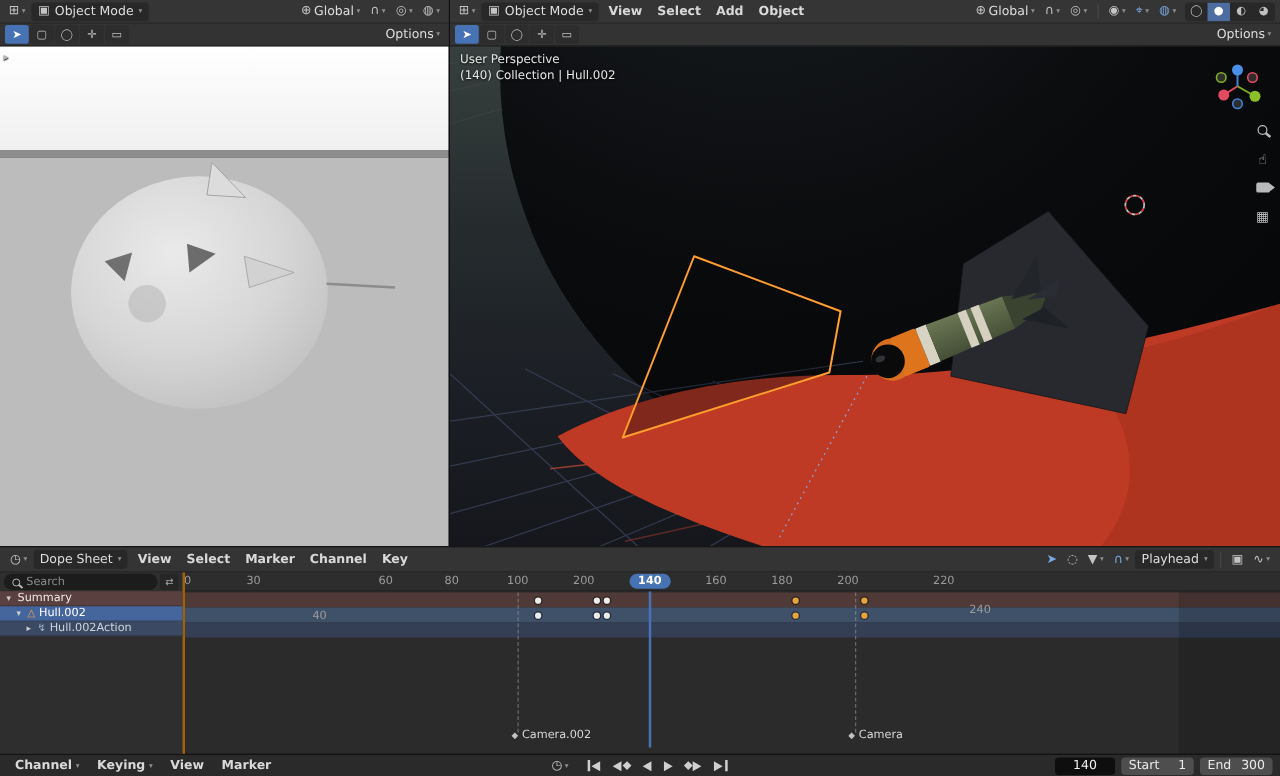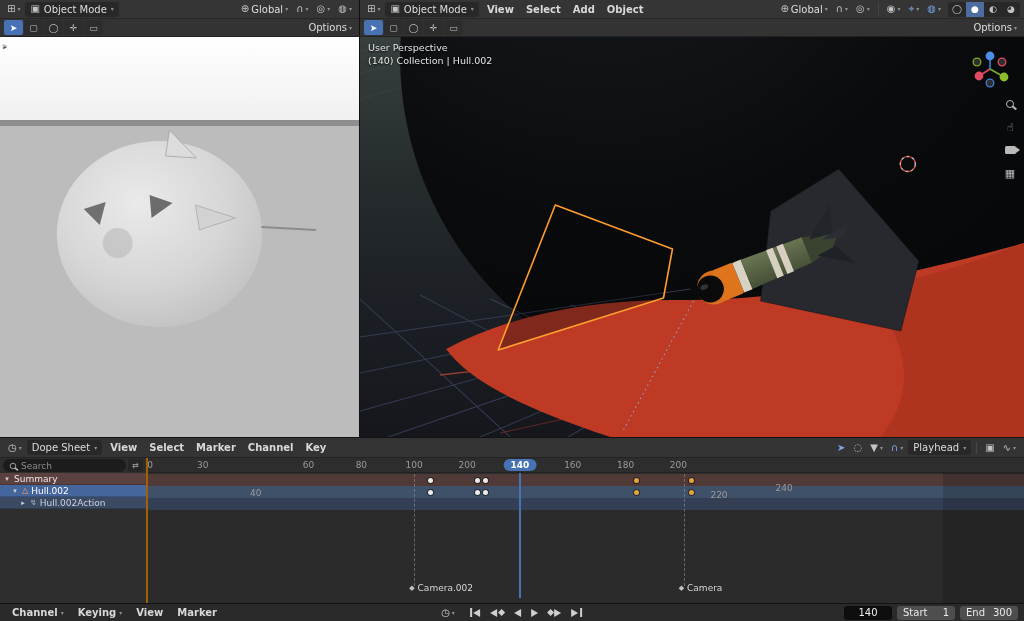--- a/index.html
+++ b/index.html
@@ -420,21 +420,21 @@
       <span class="tick" style="left: 2px;">0</span>
           <span class="tick" style="left: 54.84px;">30</span>
           <span class="tick" style="left: 107.68px; margin-top: 28px;">40</span>
           <span class="tick" style="left: 160.52px;">60</span>
           <span class="tick" style="left: 213.36px;">80</span>
           <span class="tick" style="left: 266.2px;">100</span>
           <span class="tick" style="left: 319.04px;">200</span>
           <span class="tick" style="left: 424.72px;">160</span>
           <span class="tick" style="left: 477.56px;">180</span>
           <span class="tick" style="left: 530.4px;">200</span>
-          <span class="tick" style="left: 571px; margin-top: 30px;">220</span>
+          <span class="tick" style="left: 607px;">220</span>
           <span class="tick" style="left: 636.08px; margin-top: 23px;">240</span>
         </div>
       <div class="channel-panel">
         <div class="search-row">
           <div class="search-box">
             <span class="mag sm"></span>
             <input type="text" placeholder="Search" style="">
           </div>
           <button class="swapbtn">
             <span>⇄</span>

